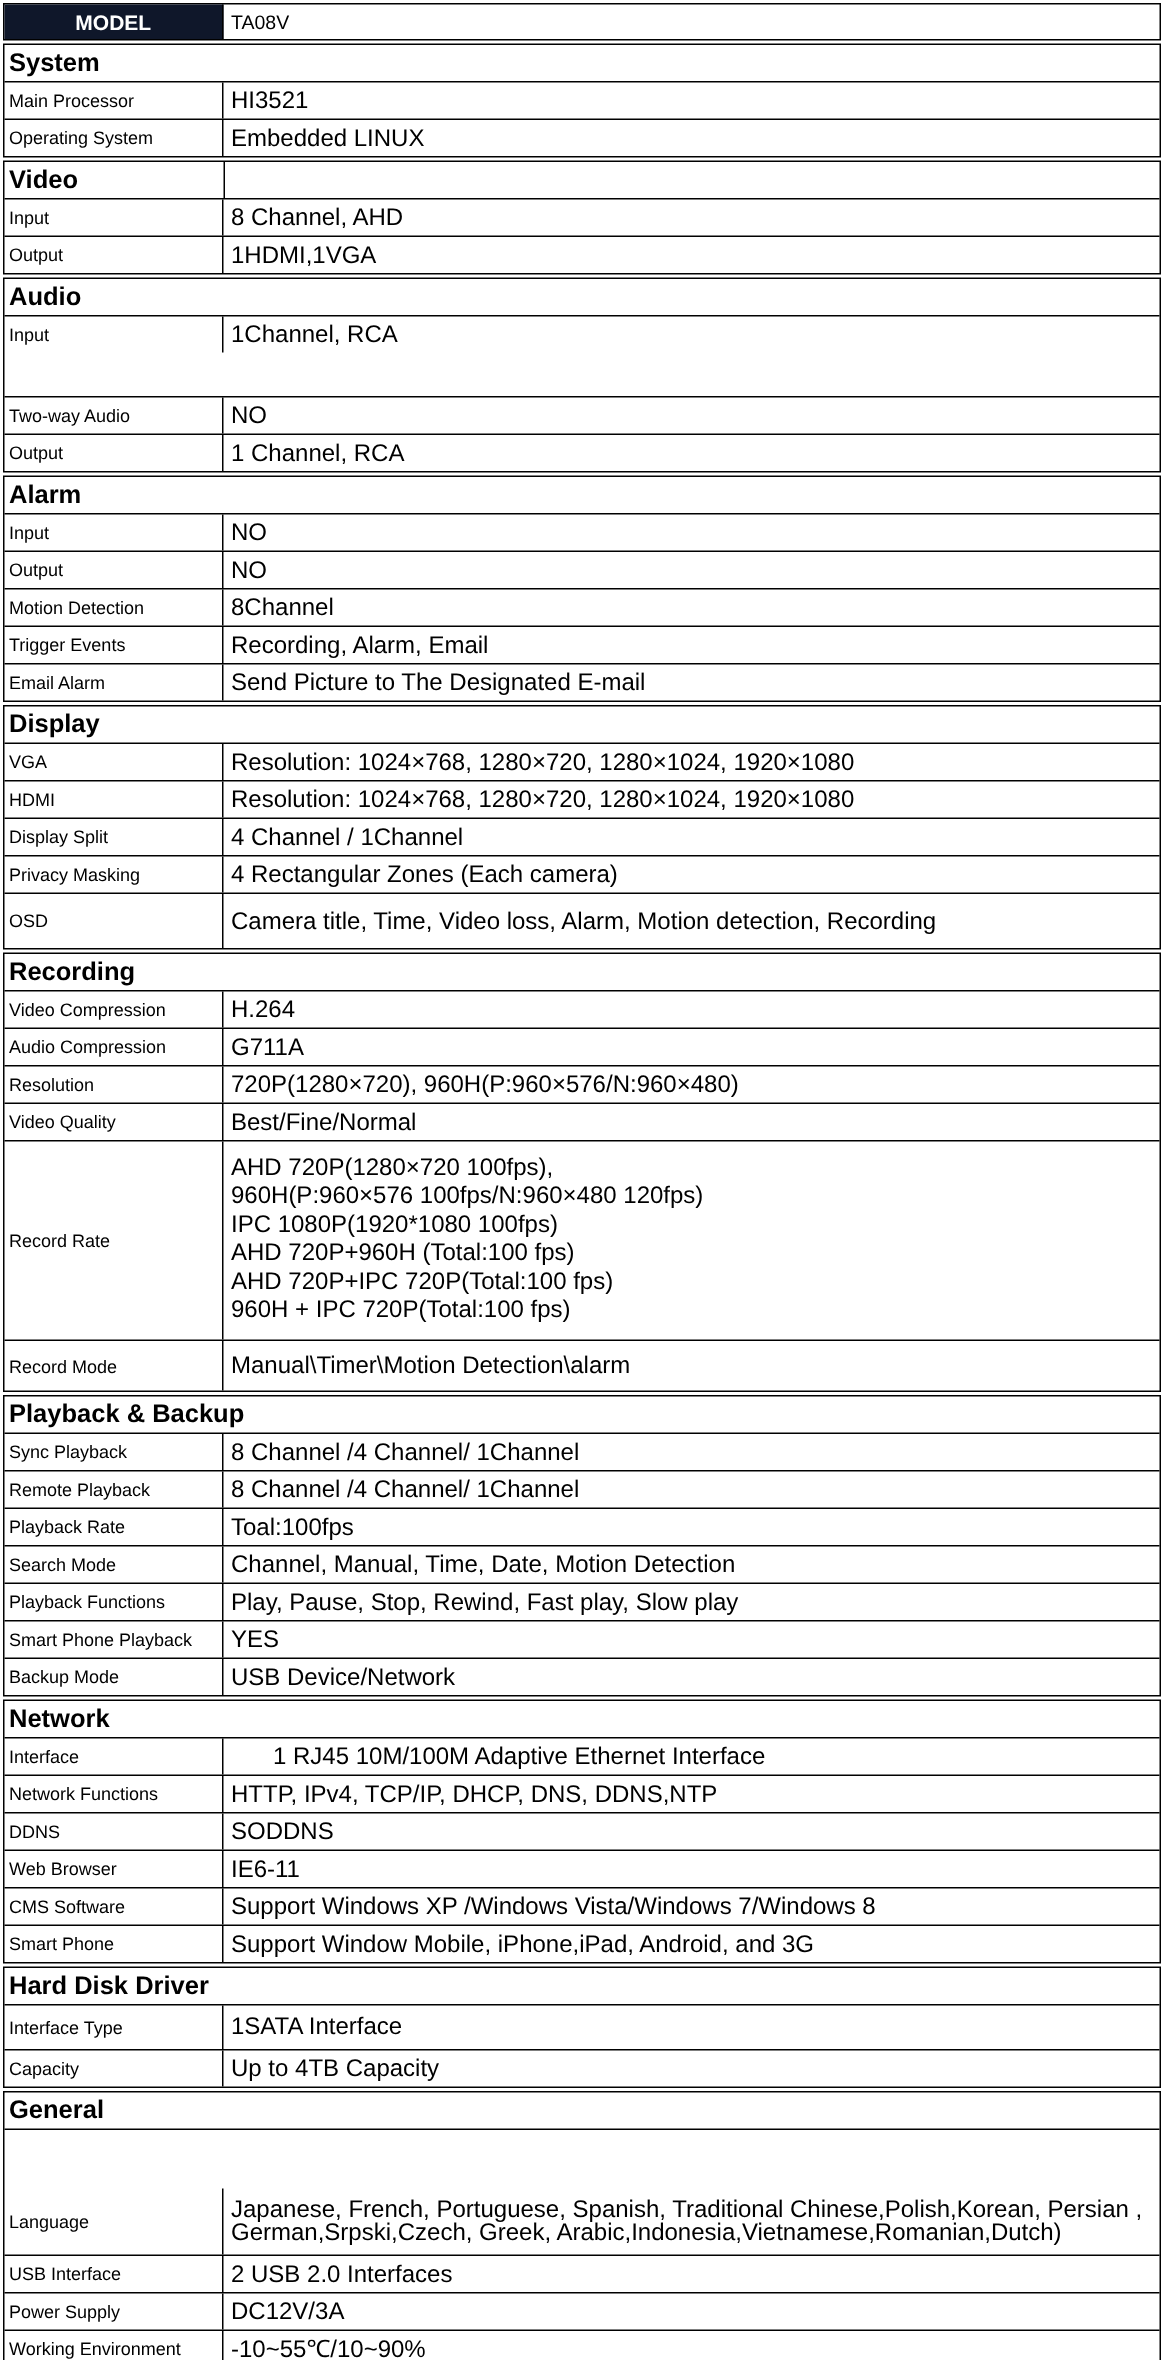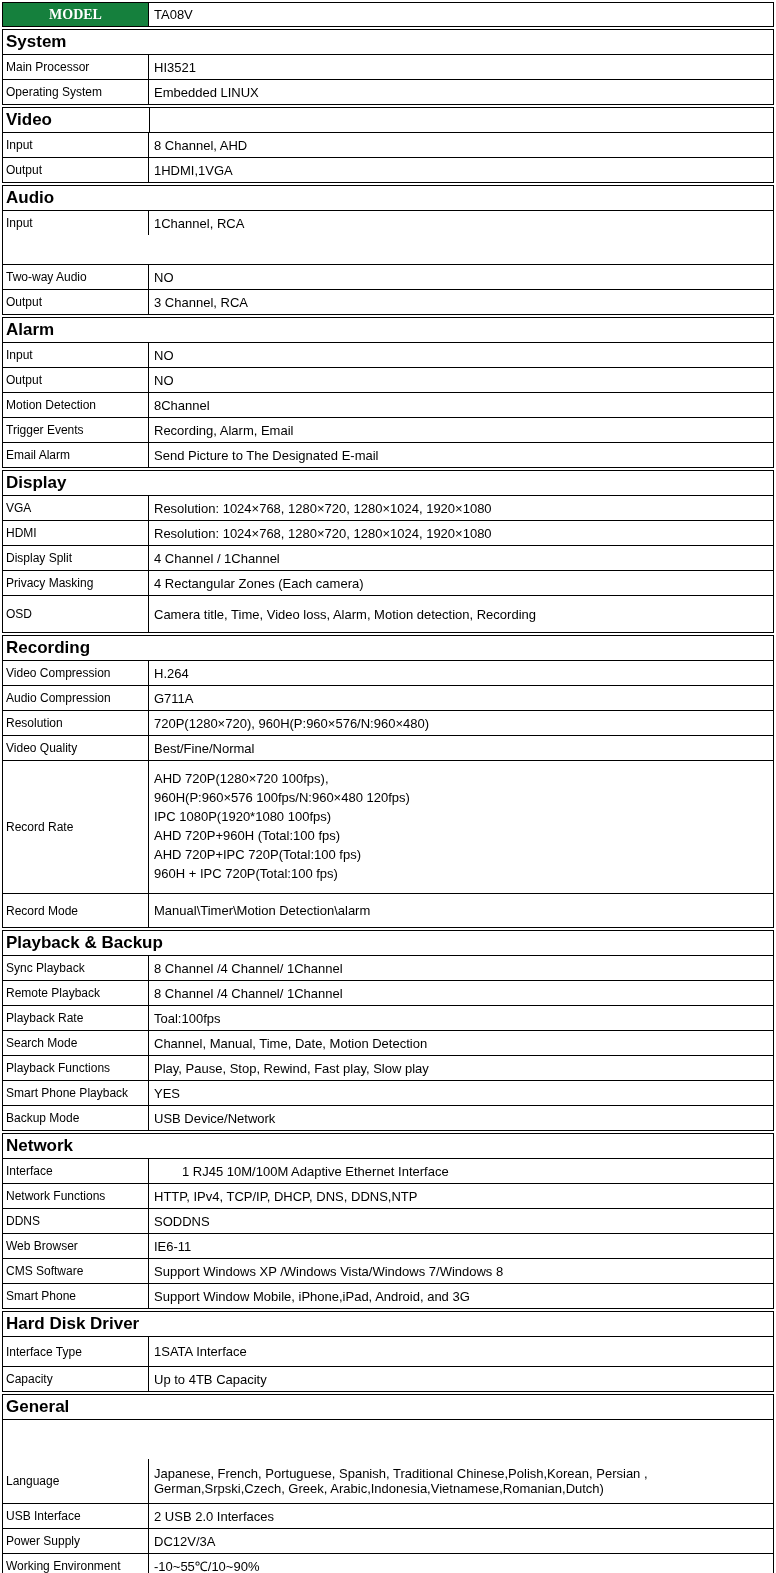--- a/index.html
+++ b/index.html
@@ -19,29 +19,29 @@
   .sec-header.divided::after { content:""; position:absolute; left:146px; top:0; bottom:0;
                                width:1px; background:#000; }
 
   .row { display:flex; min-height:24px; }
   .row + .row { border-top:1px solid #000; }
   .cell { box-sizing:border-box; }
   .cell.label { width:146px; flex:0 0 146px; border-right:1px solid #000;
                 display:flex; align-items:center; padding-left:3px;
                 font-size:12px; line-height:14px; }
   .cell.value { flex:1; display:flex; align-items:center; padding:2px 4px 2px 5px;
-                font-size:13px; line-height:15px; flex-wrap:wrap; }
+                font-size:16px; line-height:15px; flex-wrap:wrap; }
   .cell.value.multi { display:block; padding:8px 4px 8px 5px; line-height:19px; }
 </style>
 </head>
 <body>
 
 <div class="page">
   <div class="block model-block">
-    <div class="cell model-label" style="background: #15803d; font-family: Liberation Serif, serif;">MODEL</div>
+    <div class="cell model-label" style="background: #0f172a;">MODEL</div>
     <div class="cell model-value">TA08V</div>
   </div>
   <div id="sections">
   <section class="block section">
     <h2 class="sec-header">System</h2>
     <div class="rows">
   <div class="row" style="min-height: 24px;">
     <div class="cell label">Main Processor</div>
     <div class="cell value">HI3521</div>
   </div>
@@ -76,21 +76,21 @@
     <div class="cell value">1Channel, RCA</div>
   </div>
 
   <div class="row" style="min-height: 24px; margin-top: 29px;">
     <div class="cell label">Two-way Audio</div>
     <div class="cell value">NO</div>
   </div>
 
   <div class="row" style="min-height: 24px;">
     <div class="cell label">Output</div>
-    <div class="cell value">3 Channel, RCA</div>
+    <div class="cell value">1 Channel, RCA</div>
   </div>
 </div>
   </section>
 
   <section class="block section">
     <h2 class="sec-header">Alarm</h2>
     <div class="rows">
   <div class="row" style="min-height: 24px;">
     <div class="cell label">Input</div>
     <div class="cell value">NO</div>

